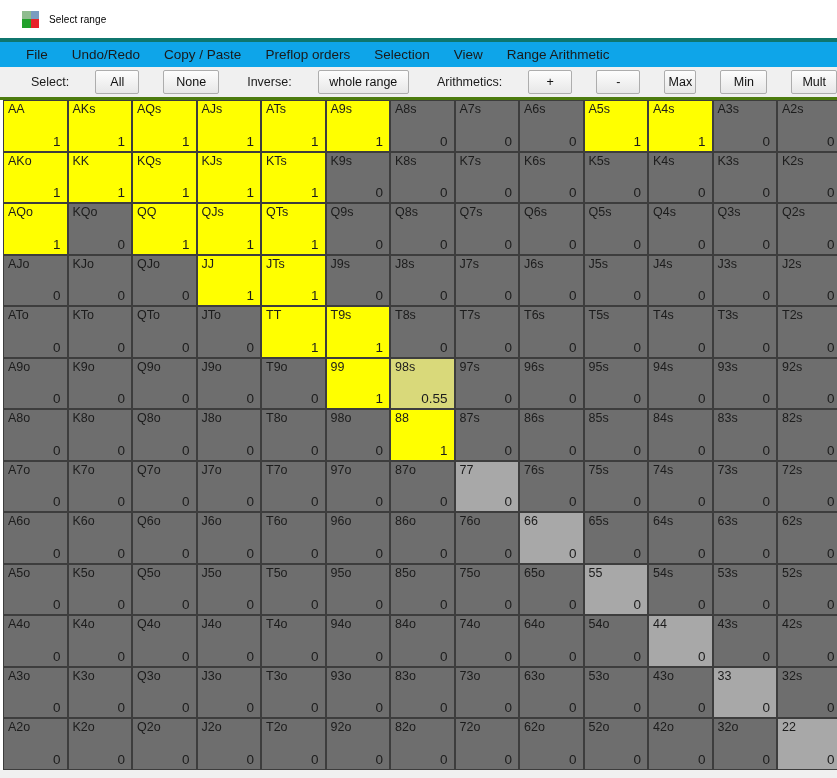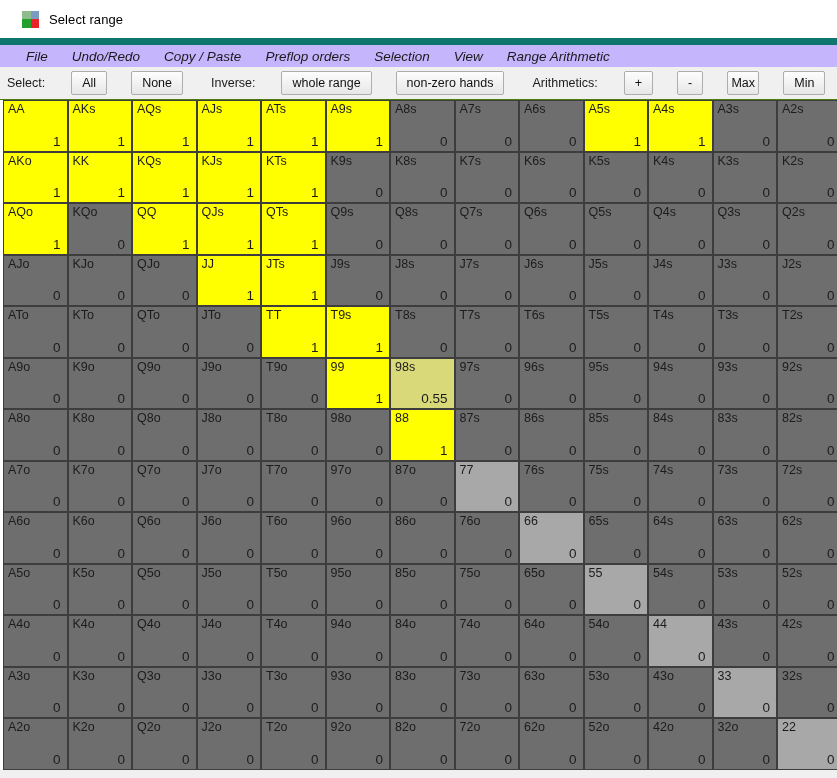--- a/index.html
+++ b/index.html
@@ -28,54 +28,53 @@
     width: 17px;
     height: 17px;
     display: grid;
     grid-template-columns: 1fr 1fr;
     grid-template-rows: 1fr 1fr;
     flex: 0 0 auto;
   }
   .app-icon i { display: block; }
   .title-text {
     margin-left: 10px;
-    font-size: 13px;
+    font-size: 10px;
     color: #000000;
     letter-spacing: 0.1px;
   }
 
   
   .menubar {
     height: 29px;
-    background: #c4b5fd;
+    background: #0ea5e9;
     display: flex;
     align-items: center;
-    border-top: 7px solid #0f766e;
+    border-top: 4px solid #0f766e;
     box-sizing: border-box;
     padding-left: 14px;
-    font-style: italic;
   }
   .menu-item {
     font-size: 13.5px;
     color: #1a1a1a;
     padding: 4px 12px;
     white-space: nowrap;
     cursor: default;
   }
 
   
   .toolbar {
     height: 33px;
     background: #f0f0f0;
     display: flex;
     align-items: center;
     box-sizing: border-box;
-    padding-left: 3px;
+    padding-left: 27px;
     gap: 24px;
-    border-bottom: 1px solid #4d7c0f;
+    border-bottom: 3px solid #4d7c0f;
   }
   .tb-label {
     font-size: 12.5px;
     color: #1a1a1a;
     margin-right: 2px;
     margin-left: 4px;
     white-space: nowrap;
   }
   .tb-btn {
     background: linear-gradient(#fdfdfd, #e7e7e7);
@@ -176,21 +175,20 @@
   <div class="menu-item">View</div>
   <div class="menu-item">Range Arithmetic</div>
 </div>
 
 <div class="toolbar">
   <span class="tb-label">Select:</span>
   <div class="tb-btn w-all">All</div>
   <div class="tb-btn w-none">None</div>
   <span class="tb-label">Inverse:</span>
   <div class="tb-btn w-whole">whole range</div>
-  <div class="tb-btn w-nonzero">non-zero hands</div>
   <span class="tb-label">Arithmetics:</span>
   <div class="tb-btn w-sign">+</div>
   <div class="tb-btn w-sign">-</div>
   <div class="tb-btn w-max">Max</div>
   <div class="tb-btn w-min">Min</div>
   <div class="tb-btn w-mult">Mult</div>
 </div>
 
 <div class="grid-wrap">
   <div class="grid" id="hand-grid">

